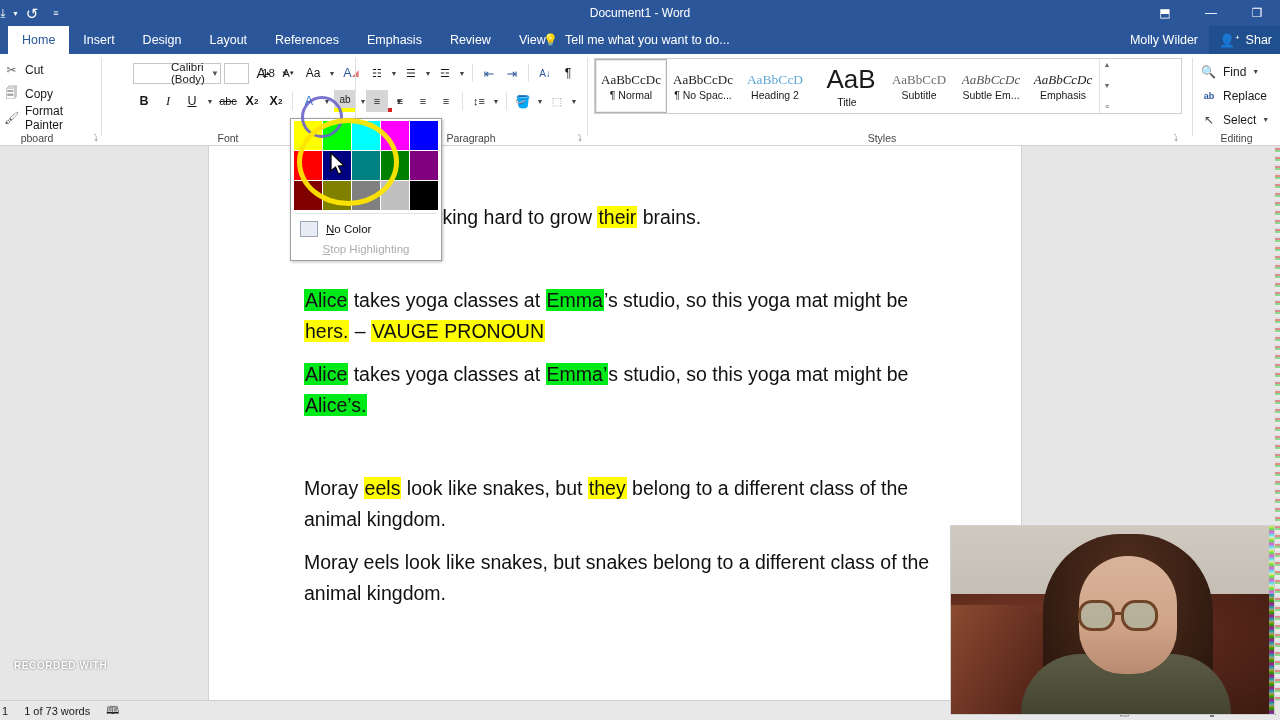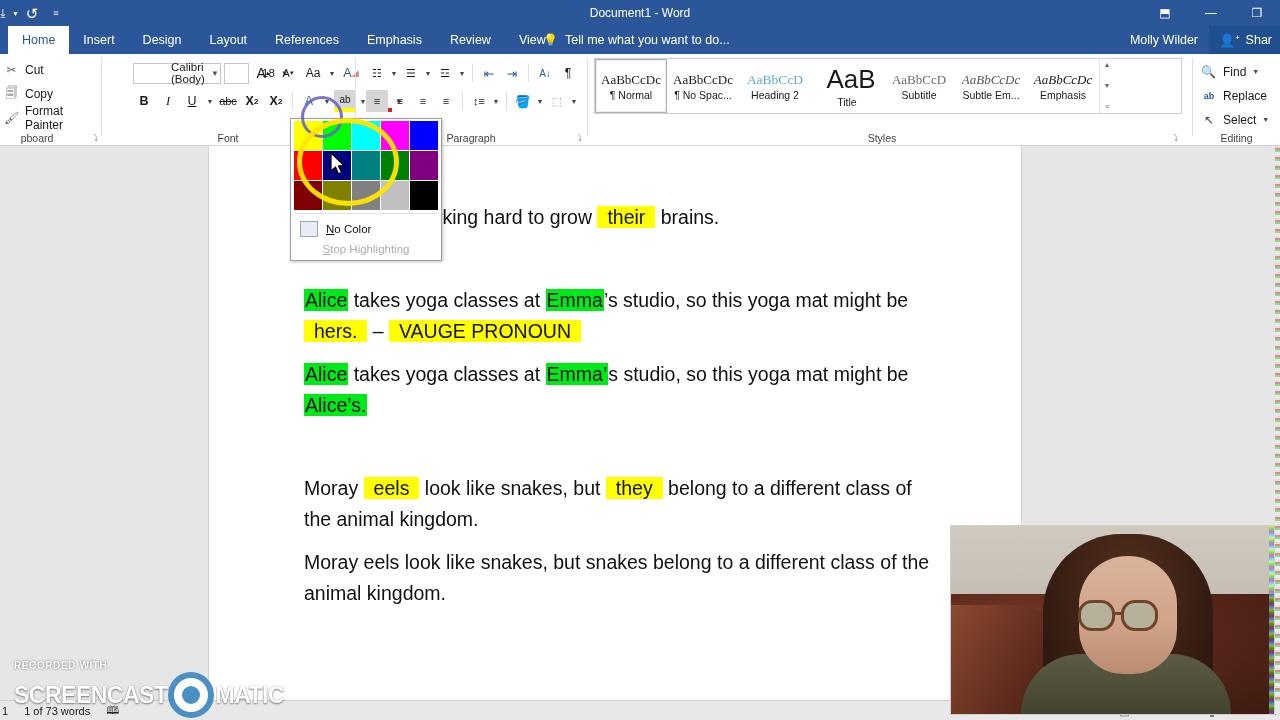--- a/index.html
+++ b/index.html
@@ -139,21 +139,21 @@
     position: absolute; left: 208px; top: 0px; width: 814px; height: 554px;
     background: #ffffff; border-left: 1px solid #d2d2d2; border-right: 1px solid #d2d2d2;
   }
   .doc-text {
     position: absolute; left: 95px; top: 56px; width: 640px;
     font-family: "Liberation Sans", sans-serif;
     font-size: 19.5px; color: #111111; line-height: 31px;
   }
   .para { margin-bottom: 12px; }
   .para.gap { margin-bottom: 52px; }
-  mark.hl-y { background: #ffff00; color: #111; padding: 0 10px; }
+  mark.hl-y { background: #ffff00; color: #111; padding: 0 1px; }
   mark.hl-g { background: #00e919; color: #111; padding: 0 1px; }
 
   
   .statusbar {
     position: absolute; left: 0; top: 700px; width: 1280px; height: 20px;
     background: #e8e8e8; border-top: 1px solid #d0d0d0; font-size: 11px; color: #1a1a1a;
   }
   .sb-left { position: absolute; left: 0; top: 0; height: 20px; display: flex; align-items: center; gap: 16px; }
   .sb-right { position: absolute; right: 4px; top: 0; height: 20px; display: flex; align-items: center; gap: 14px; }
   .sb-view { font-size: 11px; color: #444; }
@@ -493,27 +493,20 @@
   </div>
 
   <div class="annot-purple"></div>
   <div class="annot-yellow"></div>
   <svg class="cursor-arrow" width="18" height="26" viewBox="0 0 18 26">
     <path d="M1,1 L1,19 L5.5,15 L8.5,22 L11.5,20.5 L8.5,14 L14,13.5 Z" fill="#ffffff" stroke="#000000" stroke-width="1.2"></path>
   </svg>
 
   <div class="watermark">
     <div class="wm-top">RECORDED WITH</div>
-    <div class="wm-main">
-      <span class="wm-word">SCREENCAST</span>
-      <span class="wm-logo">
-          <i></i>
-        </span>
-      <span class="wm-word">MATIC</span>
-    </div>
   </div>
 
   <div class="webcam">
     <div class="wc-wall"></div>
     <div class="wc-couch"></div>
     <div class="wc-couch2"></div>
     <div class="wc-hair"></div>
     <div class="wc-body"></div>
     <div class="wc-face"></div>
     <div class="wc-glass-l"></div>

